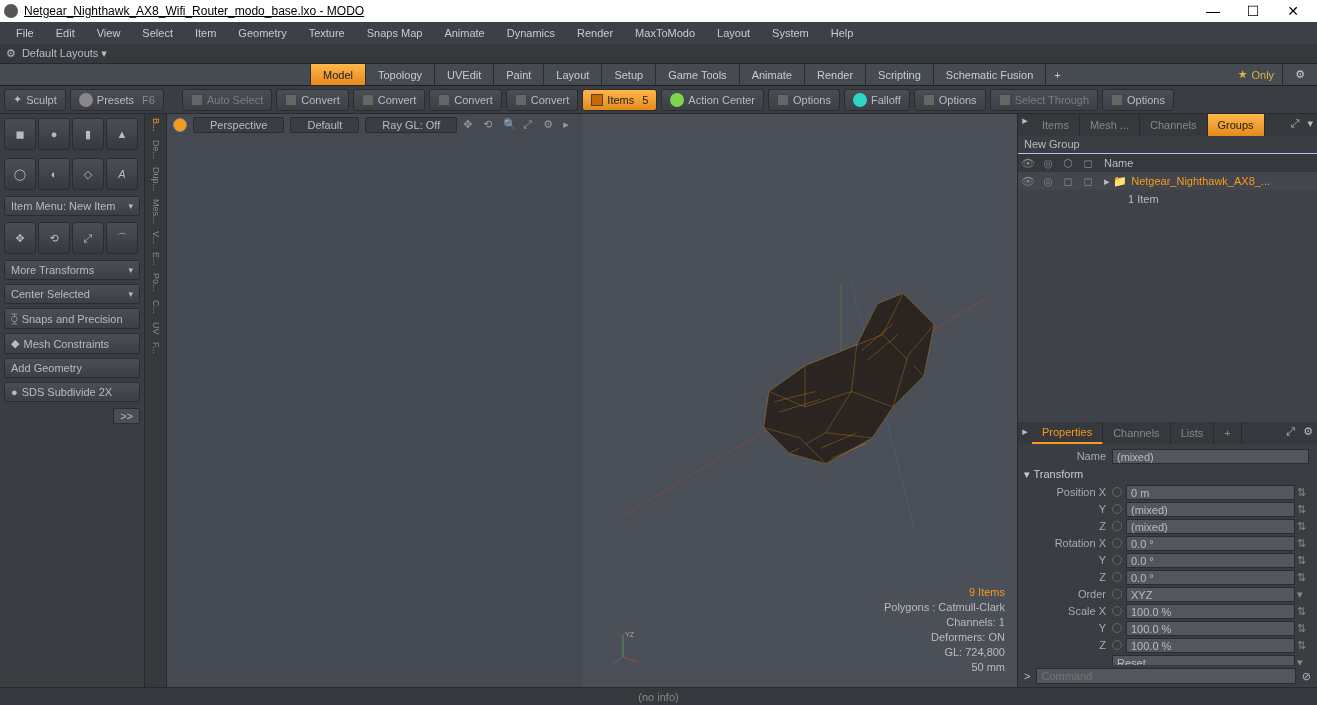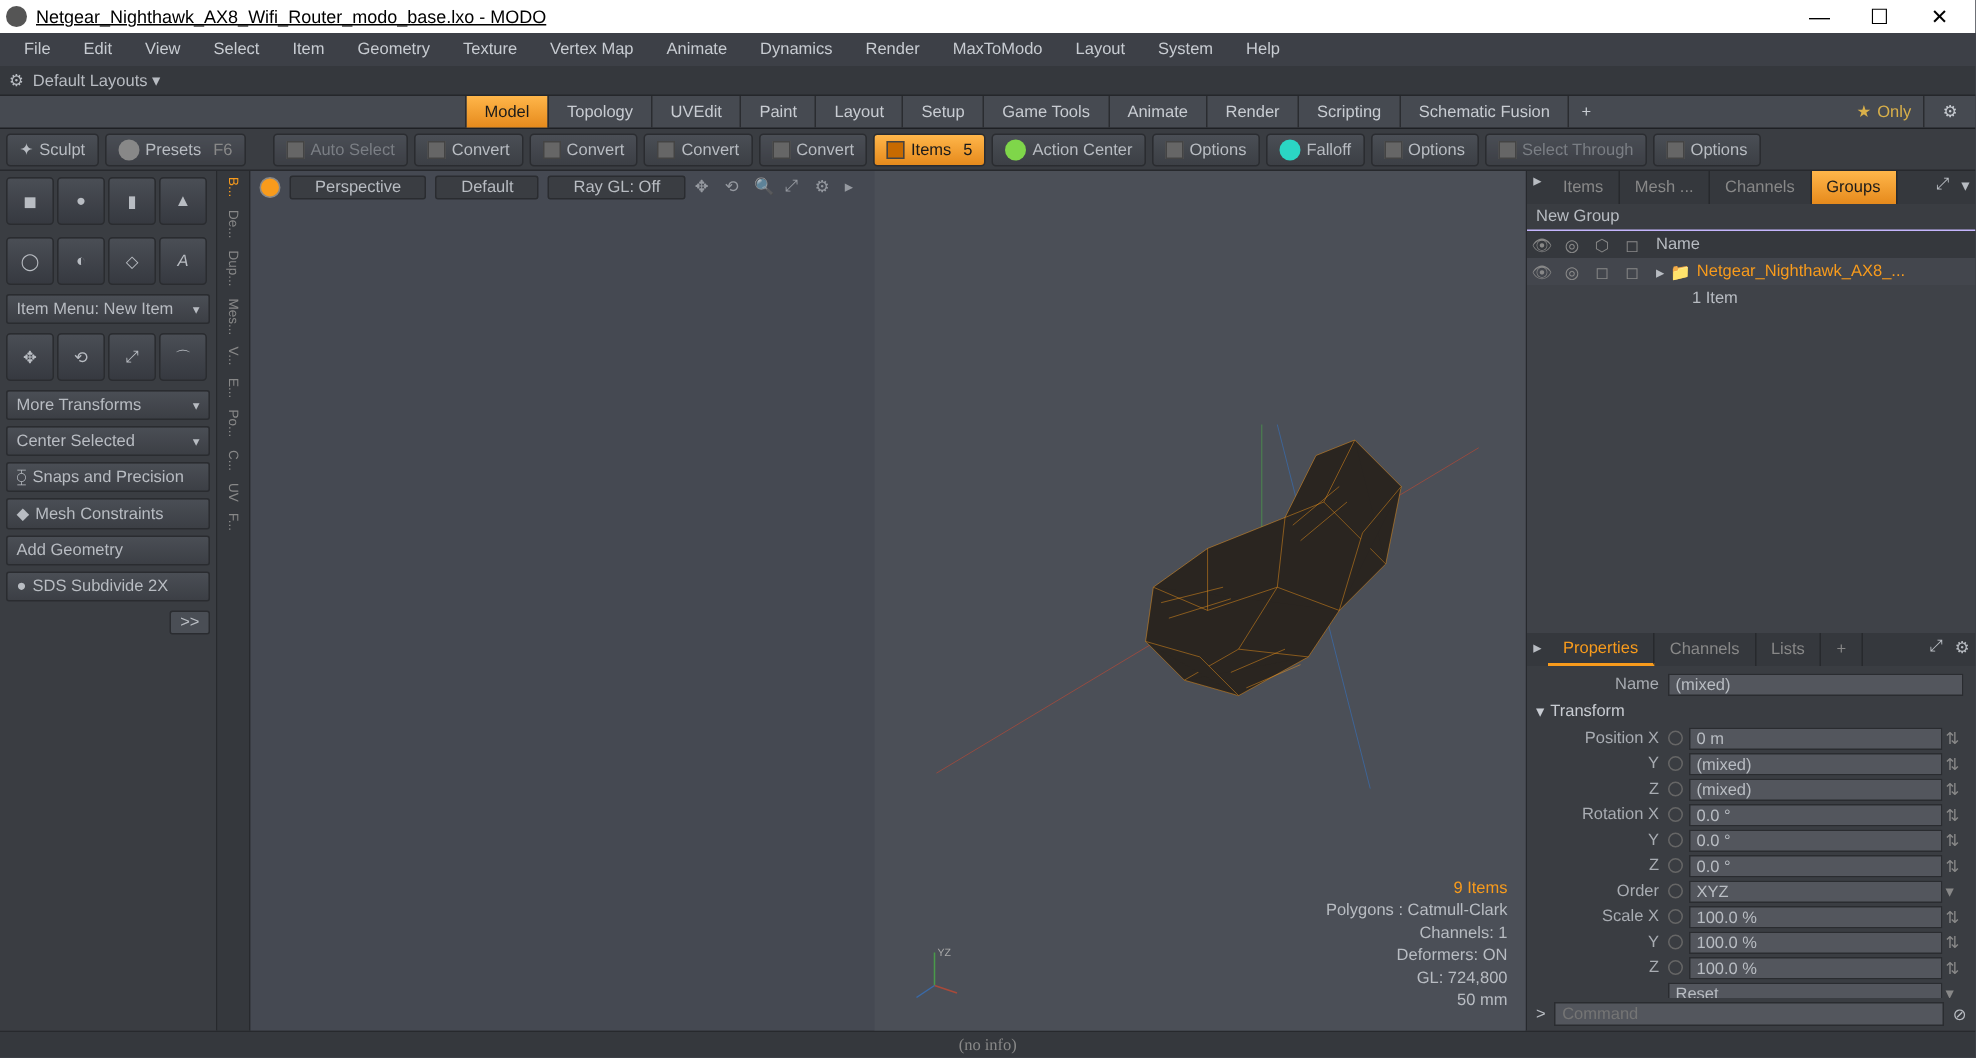--- a/index.html
+++ b/index.html
@@ -63,21 +63,21 @@
 .treebody{flex:1;min-height:150px;background:#3f4248;}
 .propstabs{height:22px;display:flex;background:#35383d;align-items:stretch;}
 .props{flex:1;overflow:auto;padding:4px 0;}
 .proprow{display:flex;align-items:center;height:17px;padding:0 6px;}
 .proprow .lbl{width:88px;text-align:right;padding-right:6px;font-size:11px;color:#a8acb2;}
 .proprow .dot{width:10px;height:10px;border:1px solid #666;border-radius:50%;margin-right:4px;}
 .proprow .val{flex:1;background:#53565d;border:1px solid #2a2c30;padding:1px 4px;font-size:11px;height:15px;margin-right:2px;}
 .proprow .spin{width:14px;color:#888;}
 .sectionhead{padding:3px 6px;font-size:11px;color:#c8ccd2;display:flex;align-items:center;gap:4px;}
 .footer{height:18px;background:#35383d;display:flex;align-items:center;padding:0 6px;border-top:1px solid #27292d;}
-.footer .noinfo{margin:0 auto;color:#888;font-family:Liberation Serif, serif;}
+.footer .noinfo{margin:0 auto;color:#888;}
 .cmdrow{display:flex;align-items:center;gap:6px;padding:2px 6px;height:22px;}
 .cmdrow input{flex:1;background:#53565d;border:1px solid #2a2c30;color:#aaa;padding:2px 4px;font-size:11px;height:16px;}
 svg.wire{position:absolute;top:0;left:0;width:100%;height:100%;}
 </style>
 </head>
 <body>
 
 <div class="titlebar">
   <div class="wicon"></div>
   <div class="title">Netgear_Nighthawk_AX8_Wifi_Router_modo_base.lxo - MODO</div>
@@ -87,21 +87,21 @@
 </div>
 
 <div class="menubar">
   <div class="mitem">File</div>
   <div class="mitem">Edit</div>
   <div class="mitem">View</div>
   <div class="mitem">Select</div>
   <div class="mitem">Item</div>
   <div class="mitem">Geometry</div>
   <div class="mitem">Texture</div>
-  <div class="mitem">Vertex Map</div>
+  <div class="mitem">Snaps Map</div>
   <div class="mitem">Animate</div>
   <div class="mitem">Dynamics</div>
   <div class="mitem">Render</div>
   <div class="mitem">MaxToModo</div>
   <div class="mitem">Layout</div>
   <div class="mitem">System</div>
   <div class="mitem">Help</div>
 </div>
 
 <div class="layoutrow">

